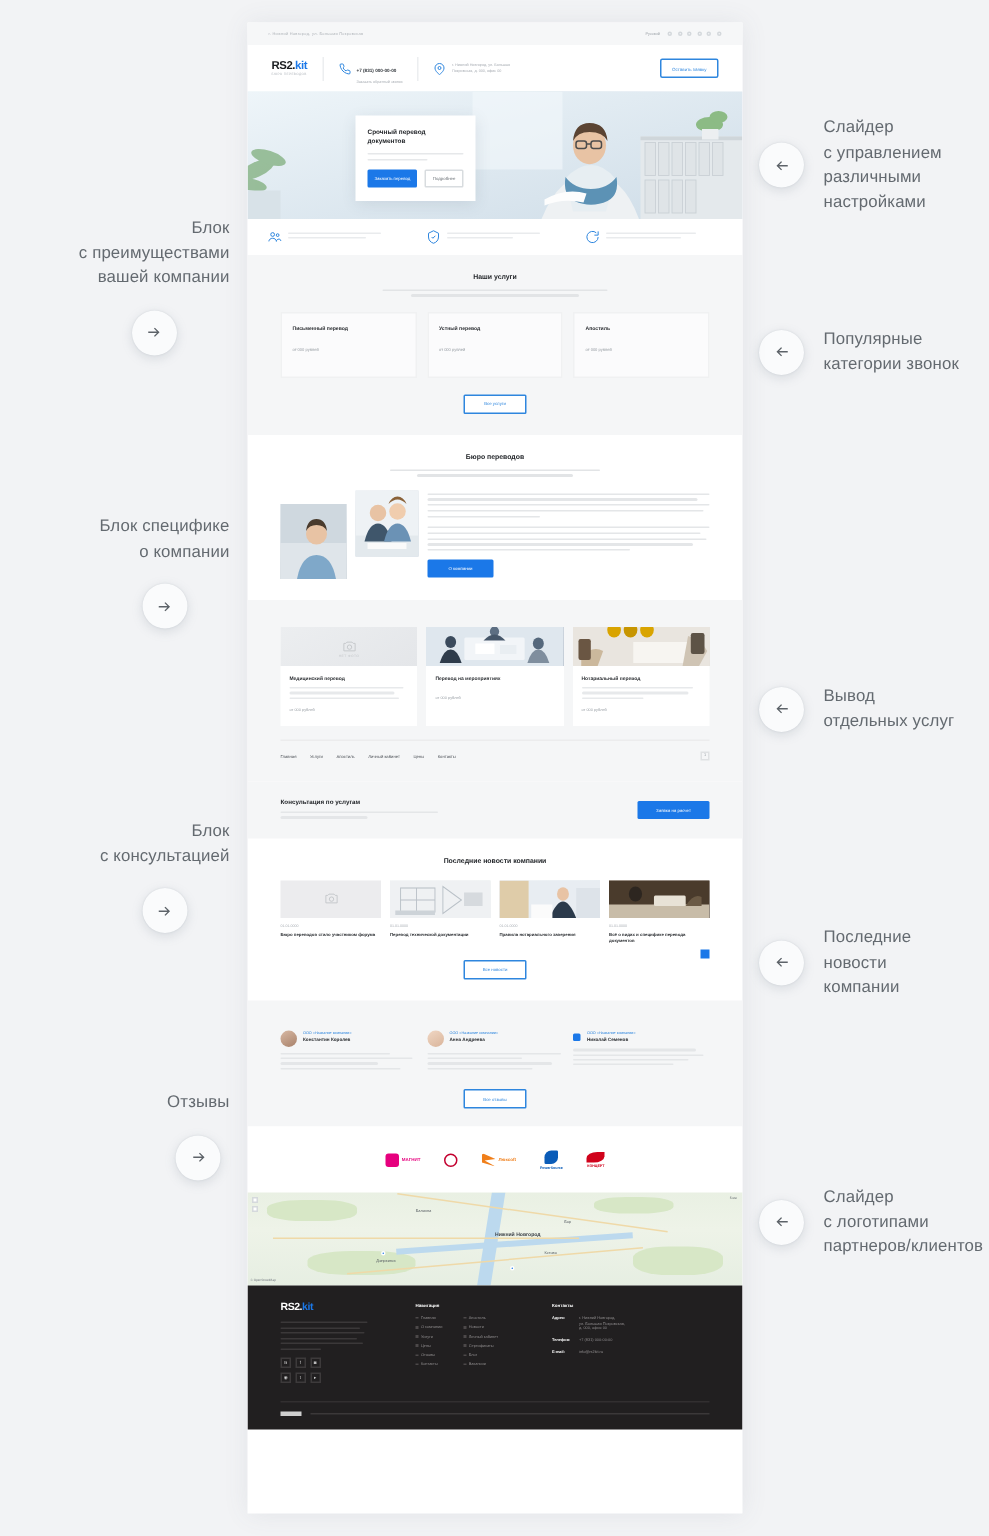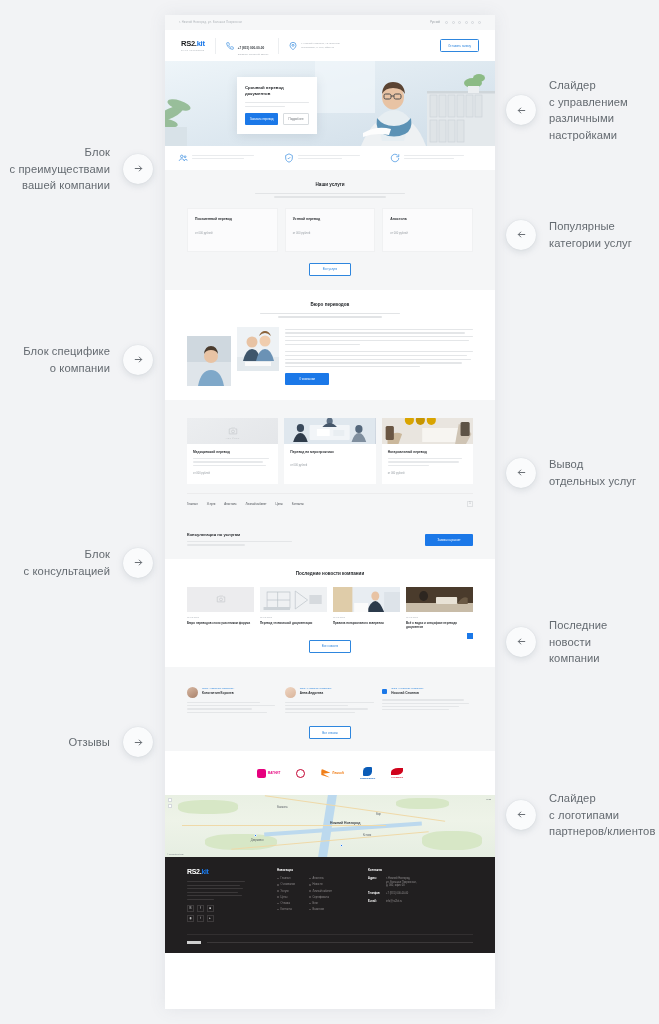--- a/index.html
+++ b/index.html
@@ -6,21 +6,21 @@
   html, body {
     width: 659px; height: 1024px;
     background: #f2f3f5;
     font-family: "Liberation Sans", sans-serif;
     overflow: hidden;
   }
   .stage { position: relative; width: 659px; height: 1024px; background: #f2f3f5; }
 
   
   .ann { position: absolute; display: flex; align-items: center; gap: 13px; }
-  .ann.left  { right: 506px; flex-direction: row; }
+  .ann.left  { right: 506px; flex-direction: column; }
   .ann.right { left: 506px; flex-direction: row; }
   .ann-txt { font-size: 11.2px; line-height: 16.5px; color: #646a70; letter-spacing: .1px; white-space: pre-line; }
   .ann.left .ann-txt { text-align: right; }
   .ann.right .ann-txt { text-align: left; }
   .ann-btn {
     width: 30px; height: 30px; border-radius: 50%; background: #fafbfc;
     box-shadow: 0 2px 7px rgba(120,130,145,.22), 0 0 1px rgba(120,130,145,.25);
     display: flex; align-items: center; justify-content: center; flex: 0 0 auto;
     color: #5d6369; font-size: 13px; line-height: 1;
   }
@@ -251,21 +251,21 @@
 различными
 настройками</div>
   </div>
   <div class="ann right" style="top:218px">
     <div class="ann-btn">
       <svg width="11" height="11" viewBox="0 0 24 24" fill="none" stroke="currentColor" stroke-width="2">
           <path d="M20 12H5M11 6l-6 6 6 6"></path>
         </svg>
     </div>
     <div class="ann-txt">Популярные
-категории услуг</div>
+категории звонок</div>
   </div>
   <div class="ann right" style="top:617px">
     <div class="ann-btn">
       <svg width="11" height="11" viewBox="0 0 24 24" fill="none" stroke="currentColor" stroke-width="2">
           <path d="M20 12H5M11 6l-6 6 6 6"></path>
         </svg>
     </div>
     <div class="ann-txt">Последние
 новости
 компании</div>

